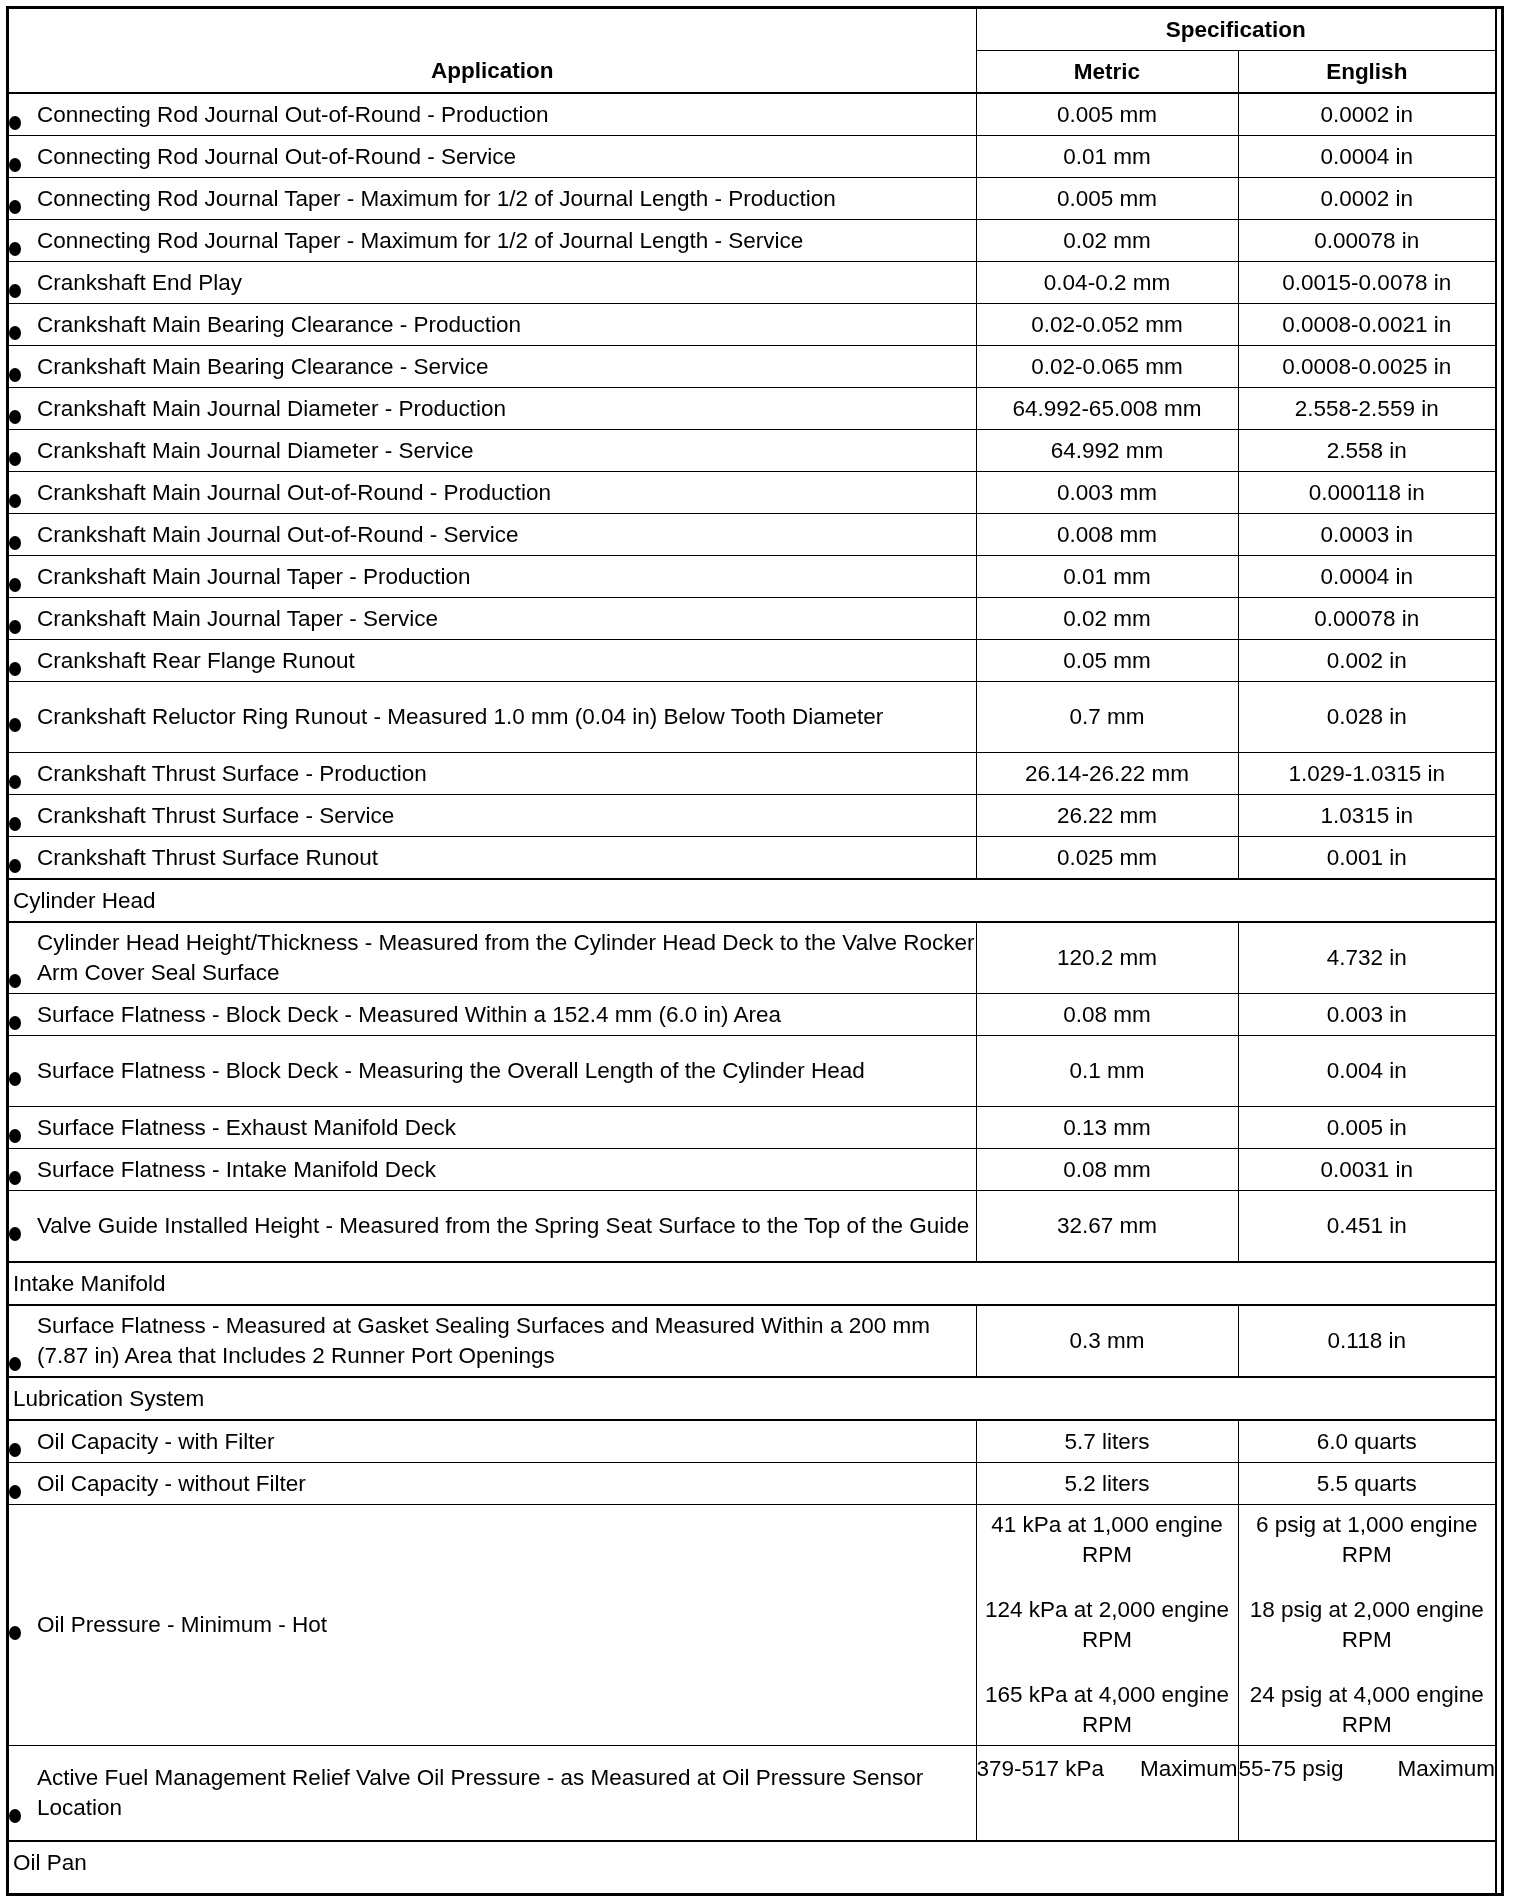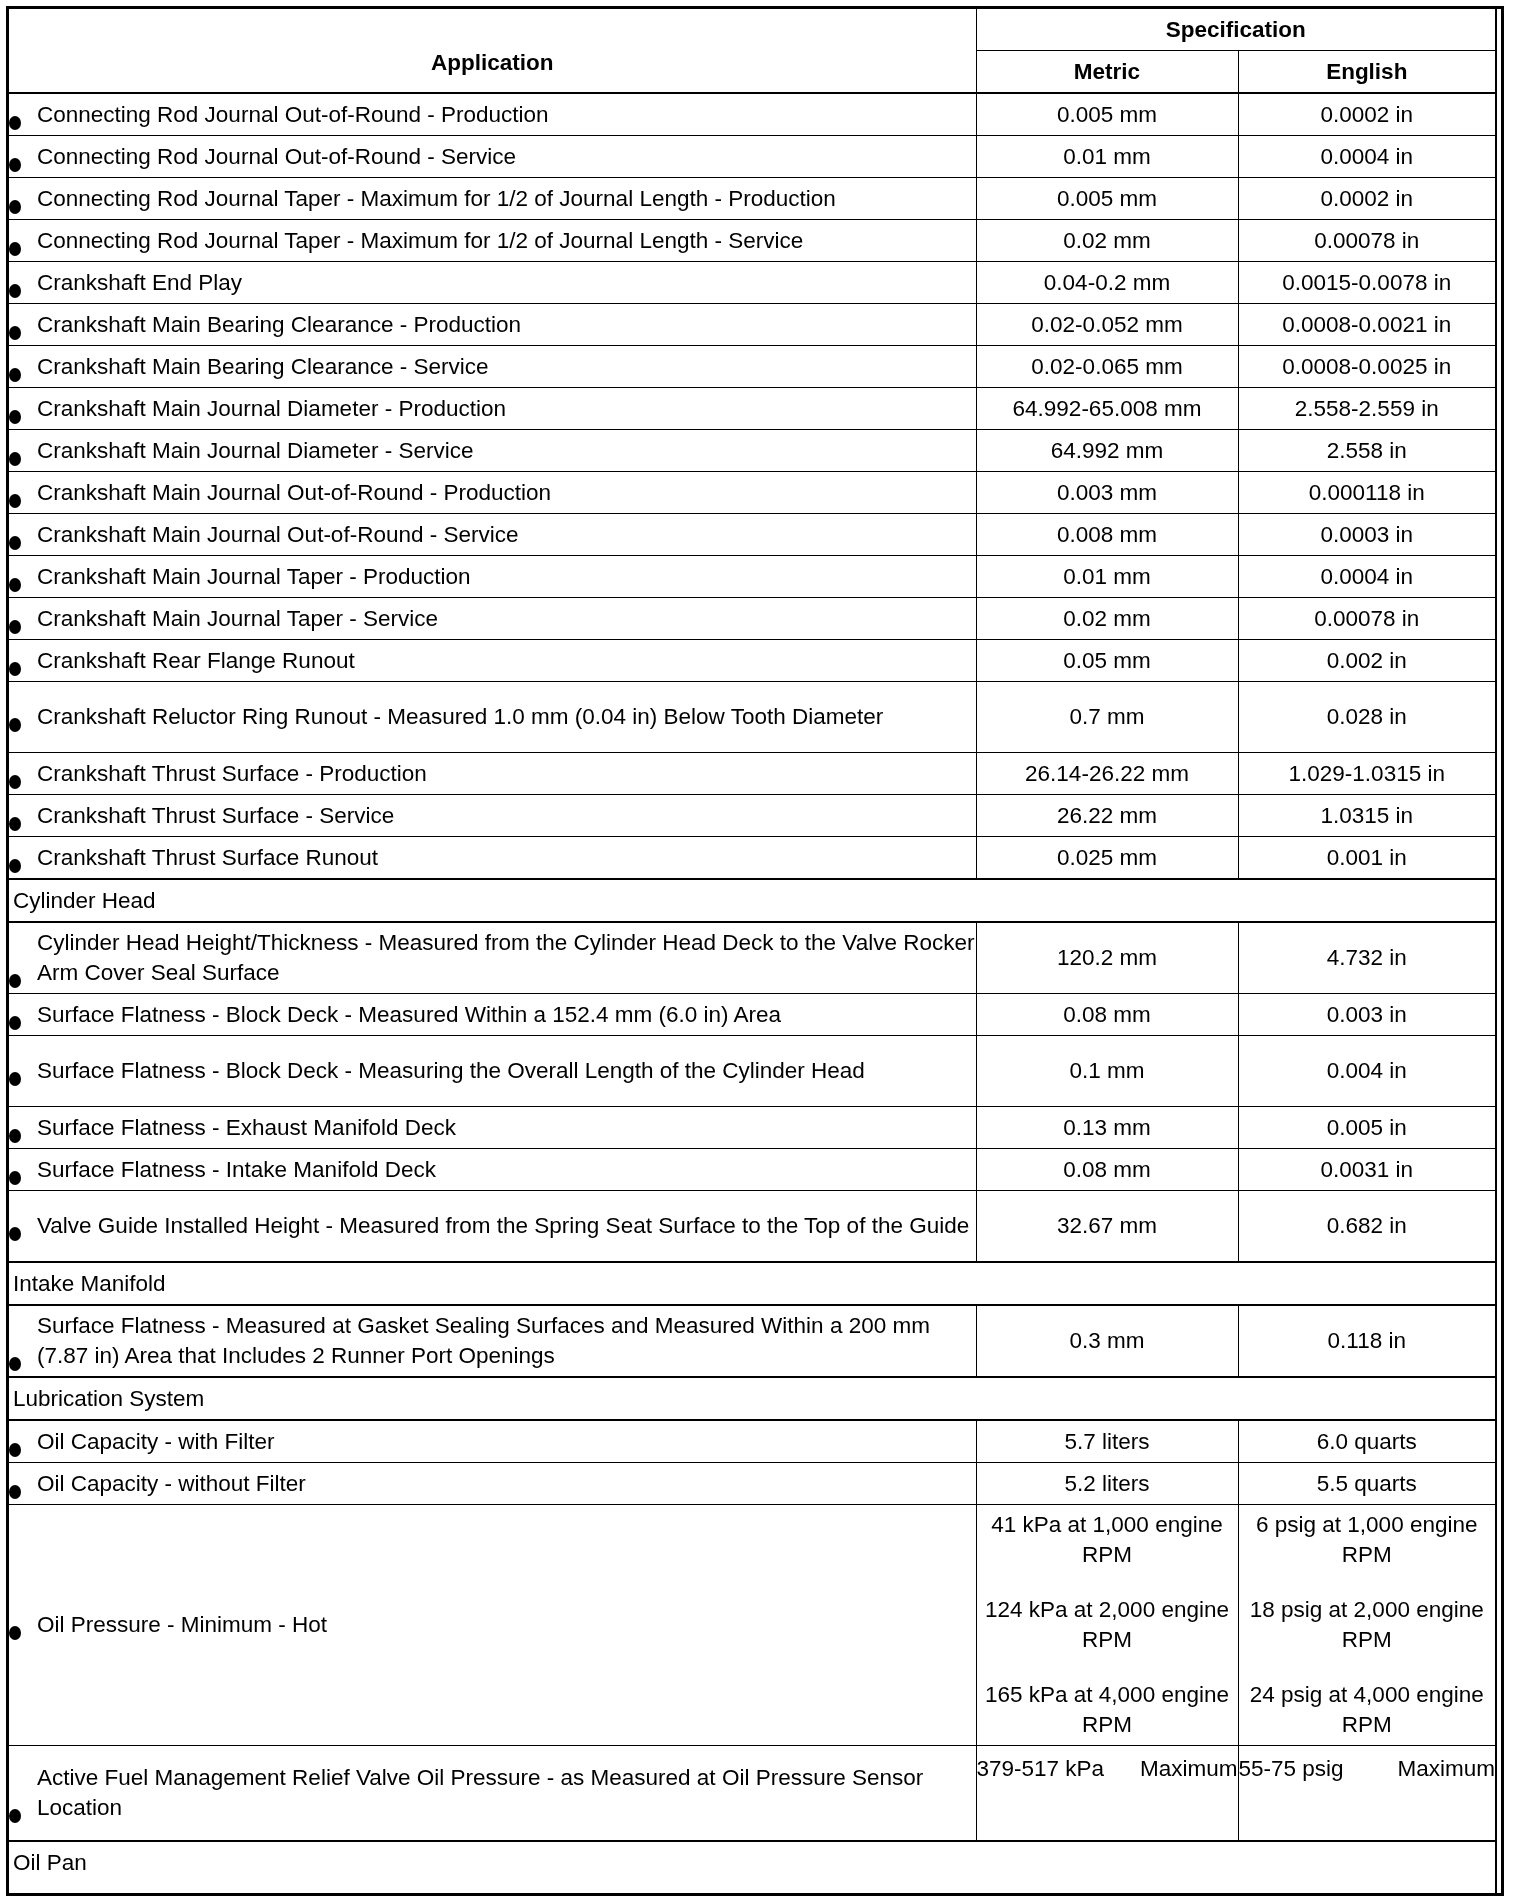--- a/index.html
+++ b/index.html
@@ -118,21 +118,21 @@
 
 <div class="frame">
   <table class="spec">
     <colgroup>
       <col class="c-app">
         <col class="c-met">
         <col class="c-eng">
     </colgroup>
     <thead>
       <tr class="top-row">
-        <th rowspan="2" style="vertical-align:bottom; padding-bottom:14px; border-bottom:2.5px solid #000;">
+        <th rowspan="2" style="vertical-align:bottom; padding-bottom:6px; border-bottom:2.5px solid #000;">
           <span>Application</span>
         </th>
         <th colspan="2" class="h-top">
           <span>Specification</span>
         </th>
       </tr>
       <tr class="sub-row">
         <th class="h-sub">
           <span>Metric</span>
         </th>
@@ -378,21 +378,21 @@
           <td class="val">0.0031 in</td>
         </tr>
       <tr class="r2">
           <td class="app">
             <div class="app-inner">
               <span class="bullet"></span>
               <span class="app-text">Valve Guide Installed Height - Measured from the Spring Seat Surface to the Top of the Guide</span>
             </div>
           </td>
           <td class="val">32.67 mm</td>
-          <td class="val">0.682 in</td>
+          <td class="val">0.451 in</td>
         </tr>
 
       <tr class="section">
           <td colspan="3">Intake Manifold</td>
         </tr>
       <tr class="r2">
           <td class="app">
             <div class="app-inner">
               <span class="bullet"></span>
               <span class="app-text">Surface Flatness - Measured at Gasket Sealing Surfaces and Measured Within a 200 mm (7.87 in) Area that Includes 2 Runner Port Openings</span>

